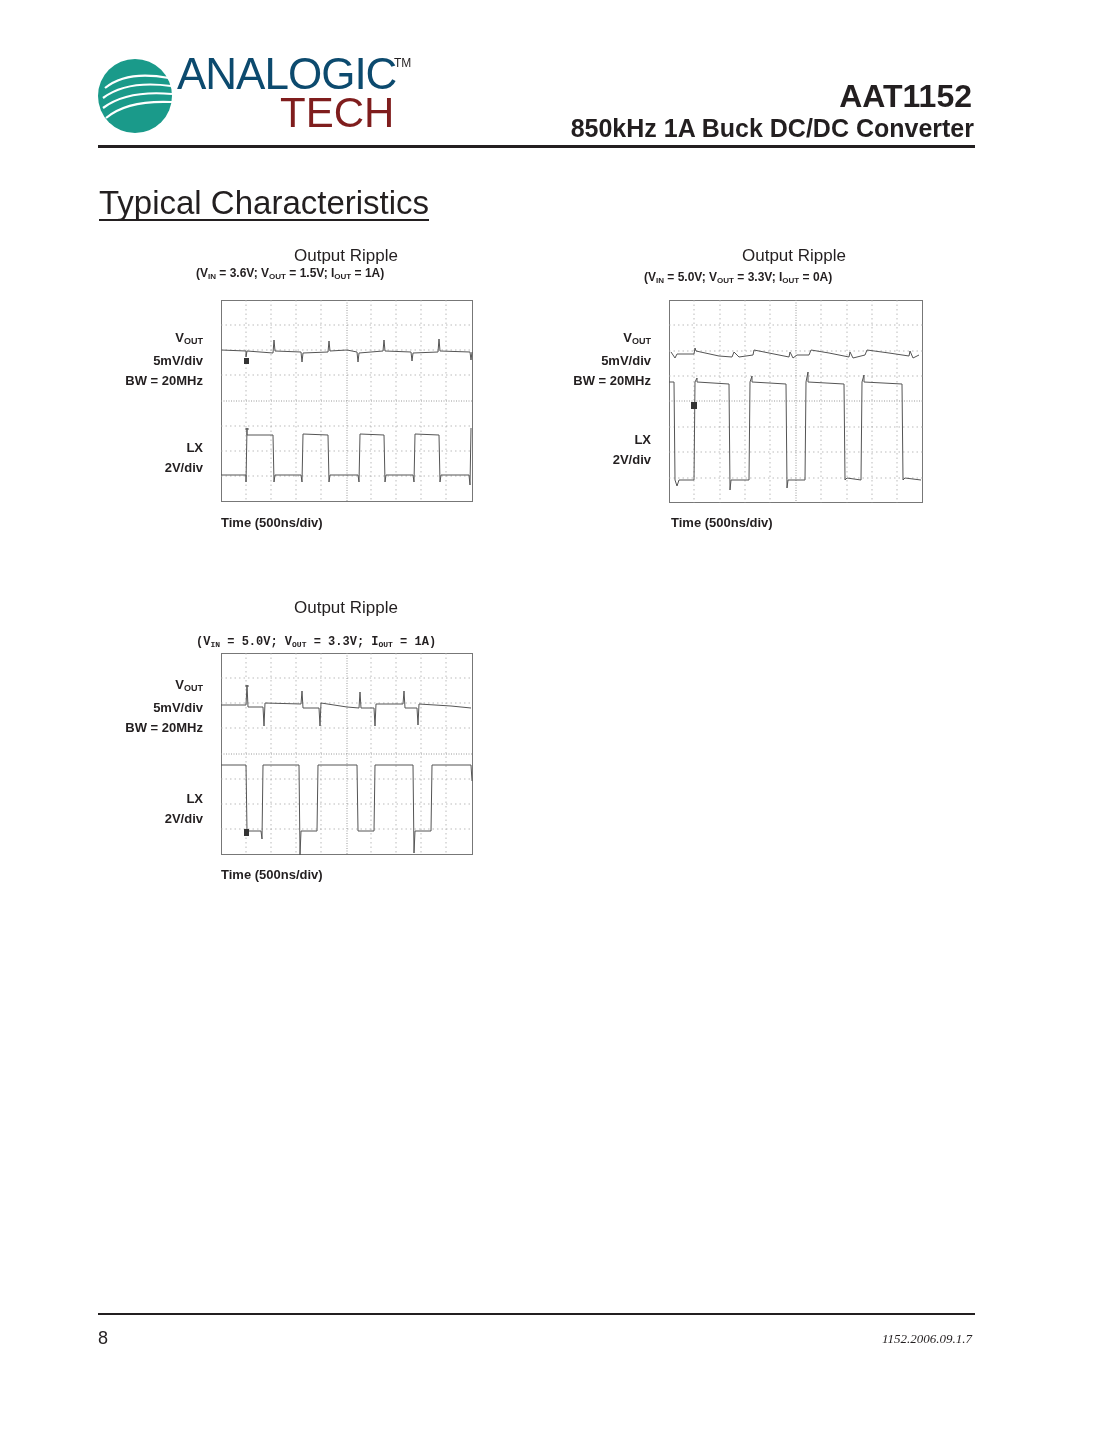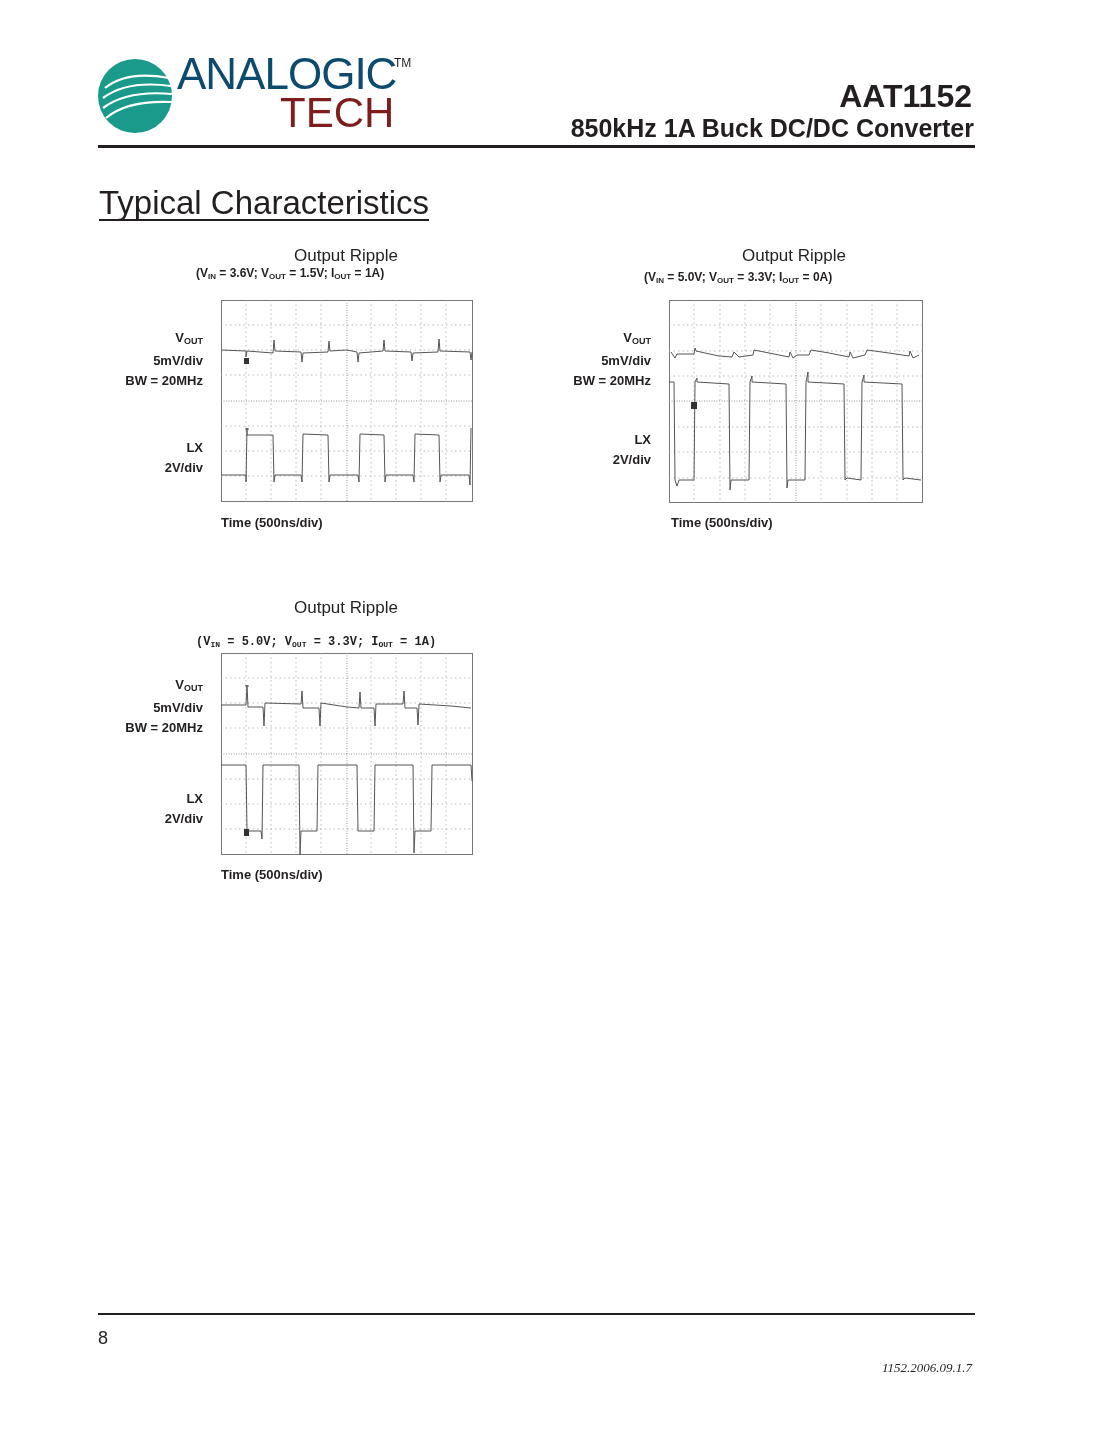--- a/index.html
+++ b/index.html
@@ -15,21 +15,21 @@
   .section { left:99px; top:188px; font-size:33px; font-weight:normal; border-bottom:2px solid #231f20; padding-bottom:1px; line-height:30px; }
   .chart-title { font-size:17px; font-weight:normal; text-align:center; width:300px; }
   .chart-cond { font-size:12px; font-weight:bold; text-align:left; width:300px; white-space:nowrap; }
   .chart-cond sub { font-size:8px; vertical-align:-2px; }
   .ylabel { font-size:13px; font-weight:bold; text-align:right; width:110px; line-height:20px; }
   .ylabel sub { font-size:9px; vertical-align:-2px; }
   .xlabel { font-size:13px; font-weight:bold; width:250px; }
   .scope { background:#ffffff; }
   .footer-rule { left:98px; top:1313px; width:877px; height:2px; background:#231f20; }
   .pagenum { left:98px; top:1328px; font-size:18px; }
-  .docid { right:133px; top:1360px; font-size:13px; font-style:italic; font-family:"Liberation Serif", serif; }
+  .docid { right:133px; top:1331px; font-size:13px; font-style:italic; font-family:"Liberation Serif", serif; }
 </style>
 </head>
 <body>
 
 <div class="abs logo-circle">
   <svg width="76" height="76" viewBox="0 0 76 76">
     <circle cx="38" cy="38" r="37" fill="#1a9a8a"></circle>
     <path d="M8 30 Q30 12 72 20" stroke="#fff" stroke-width="2.2" fill="none"></path>
     <path d="M6 40 Q30 22 74 28" stroke="#fff" stroke-width="2.2" fill="none"></path>
     <path d="M6 50 Q30 32 75 36" stroke="#fff" stroke-width="2.2" fill="none"></path>

